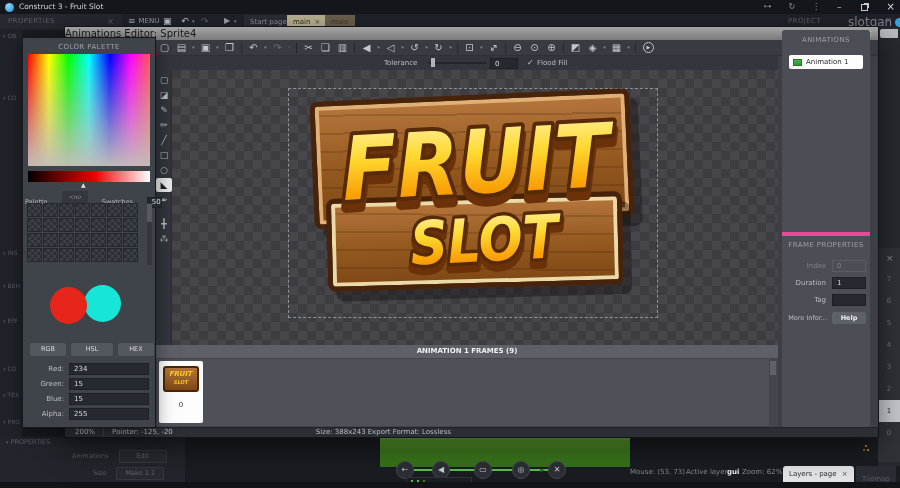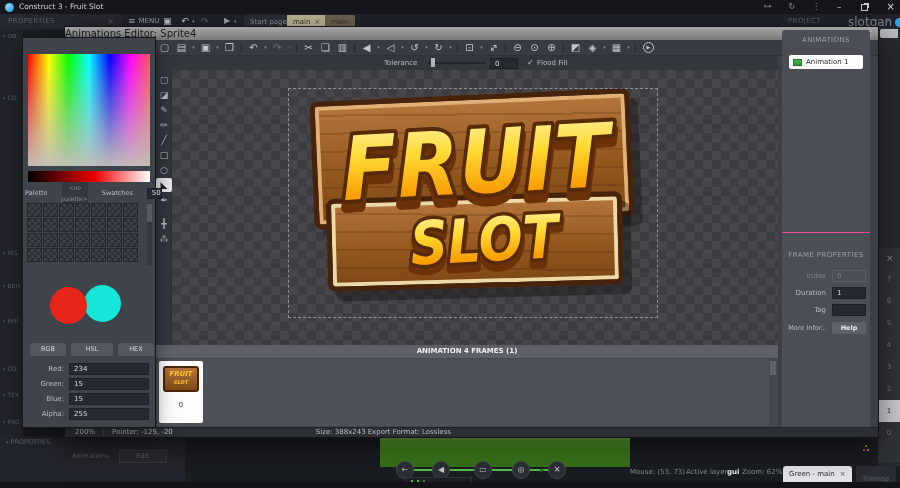--- a/index.html
+++ b/index.html
@@ -124,20 +124,24 @@
   <div class="abs" style="left:0;top:437px;width:900px;height:51px;background:#191c21"></div>
   <div class="abs" style="left:0;top:437px;width:185px;height:51px;background:#22252b">
     <div class="flex" style="padding:2px 0 0 6px;gap:2px">
       <span class="ico" style="font-size:5px;color:#5b6067">▾</span>
       <span class="txt" style="color:#5b6067;font-size:6.5px">PROPERTIES</span>
     </div>
     <div class="flex" style="margin-top:4px;padding-left:72px;gap:10px">
       <span class="txt dimtxt" style="font-size:6.5px">Animations</span>
       <span class="txt" style="width:48px;text-align:center;background:#282b31;border:1px solid #363a40;color:#62676e;line-height:11px;font-size:6.5px">Edit</span>
     </div>
+    <div class="flex" style="margin-top:4px;padding-left:93px;gap:10px">
+      <span class="txt dimtxt" style="font-size:6.5px">Size</span>
+      <span class="txt" style="width:48px;text-align:center;background:#282b31;border:1px solid #363a40;color:#62676e;line-height:11px;font-size:6.5px">Make 1:1</span>
+    </div>
   </div>
   <div class="abs" style="left:380px;top:437px;width:250px;height:30px;background:linear-gradient(180deg,#7ec243 0,#5a9e2f 3px,#3f7d1d 45%,#36701a)"></div>
   <div class="abs" style="left:404px;top:469px;width:144px;height:2px;background:#55c04b"></div>
   <div class="abs hudc" style="left:396px;top:461px">←</div>
   <div class="abs hudc" style="left:432px;top:461px">◀</div>
   <div class="abs hudc" style="left:474px;top:461px">▭</div>
   <div class="abs hudc" style="left:512px;top:461px">◎</div>
   <span class="abs ico" style="left:540px;top:467px;font-size:7px;color:#2f6d28">►</span>
   <div class="abs hudc" style="left:548px;top:461px">✕</div>
   <div class="abs" style="left:406px;top:477px;width:66px;height:7px;background:#1b1e23;border:1px solid #30343a">
@@ -164,21 +168,21 @@
     <div class="zn">7</div>
     <div class="zn">6</div>
     <div class="zn">5</div>
     <div class="zn">4</div>
     <div class="zn">3</div>
     <div class="zn">2</div>
     <div class="zn zsel">1</div>
     <div class="zn">0</div>
   </div>
   <div class="abs flex" style="left:783px;top:466px;height:16px;background:#e2e3e5;border-radius:3px 3px 0 0;padding:0 6px;gap:5px">
-    <span class="txt" style="color:#2a2d33">Green - main</span>
+    <span class="txt" style="color:#2a2d33">Layers - page</span>
     <span class="ico" style="font-size:7px;color:#4a4e54">×</span>
   </div>
   <div class="abs" style="left:856px;top:466px;height:16px;background:#2a2d33;padding:0 6px">
     <span class="txt dimtxt" style="line-height:16px">Tilemap</span>
   </div>
 
   <div class="abs" style="left:65px;top:27px;width:813px;height:410px;background:#3c3f46;outline:1px solid #121418;box-shadow:0 10px 28px rgba(0,0,0,.55)"></div>
   <div class="abs flex" style="left:65px;top:27px;width:813px;height:13px;background:linear-gradient(180deg,#a6a6a6,#7a7a7a)">
     <span class="txt" style="flex:1;text-align:left;color:#16181b;font-weight:normal;font-size:10px">Animations Editor: Sprite4</span>
     <span class="ico" style="position:absolute;right:20px;font-size:8px;color:#f0f0f0">⋮</span>
@@ -271,21 +275,21 @@
     </defs>
     <g font-family="DejaVu Sans" font-weight="bold" font-style="italic" text-anchor="middle">
       <text x="182" y="116" font-size="88" textLength="268" lengthAdjust="spacingAndGlyphs" fill="#6b3108" stroke="#6b3108" stroke-width="10" stroke-linejoin="round" transform="rotate(-3 182 100)">FRUIT</text>
       <text x="182" y="108" font-size="88" textLength="268" lengthAdjust="spacingAndGlyphs" fill="url(#gold)" stroke="#572a09" stroke-width="8" stroke-linejoin="round" style="paint-order:stroke" transform="rotate(-3 182 100)">FRUIT</text>
       <text x="190" y="182" font-size="60" textLength="148" lengthAdjust="spacingAndGlyphs" fill="#6b3108" stroke="#6b3108" stroke-width="9" stroke-linejoin="round" transform="rotate(-3 190 170)">SLOT</text>
       <text x="190" y="176" font-size="60" textLength="148" lengthAdjust="spacingAndGlyphs" fill="url(#gold)" stroke="#572a09" stroke-width="7" stroke-linejoin="round" style="paint-order:stroke" transform="rotate(-3 190 170)">SLOT</text>
     </g>
   </svg>
 
   <div class="abs" style="left:156px;top:345px;width:622px;height:13px;background:#5d6167">
-    <span class="txt" style="display:block;text-align:center;line-height:13px;color:#f0f1f3;font-weight:bold;font-size:7px">ANIMATION 4 FRAMES (1)</span>
+    <span class="txt" style="display:block;text-align:center;line-height:13px;color:#f0f1f3;font-weight:bold;font-size:7px">ANIMATION 1 FRAMES (9)</span>
   </div>
   <div class="abs" style="left:156px;top:358px;width:622px;height:69px;background:#4e5157;border:1px solid #43464b"></div>
   <div class="abs" style="left:159px;top:361px;width:44px;height:62px;background:#fdfdfd;border-radius:2px">
     <div style="margin:5px auto 0;width:36px;height:26px;border:2px solid #4a2508;border-radius:3px;
                 background:linear-gradient(180deg,#b5763c,#7d4716);text-align:center">
       <div style="font-size:7px;font-weight:bold;font-style:italic;color:#ffc820;line-height:10px;margin-top:1px">FRUIT</div>
       <div style="font-size:5px;font-weight:bold;font-style:italic;color:#ffc820;line-height:6px">SLOT</div>
     </div>
     <div class="txt" style="text-align:center;color:#3a3d42;margin-top:10px">0</div>
   </div>
@@ -303,46 +307,47 @@
 
   <div class="abs" style="left:782px;top:30px;width:88px;height:202px;background:#4b4e54;border-radius:3px 3px 0 0">
     <div class="panelhdr" style="padding-top:4px">ANIMATIONS</div>
     <div class="flex" style="margin:9px 7px 0;height:14px;background:#fdfdfd;border-radius:2px;padding:0 4px;gap:4px">
       <span style="width:9px;height:7px;background:linear-gradient(180deg,#43b649,#2e9834);border:1px solid #1f7a26"></span>
       <span style="font-size:7px;color:#25282d">Animation 1</span>
     </div>
   </div>
 
   <div class="abs" style="left:782px;top:232px;width:88px;height:195px;background:#4b4e54">
-    <div class="panelhdr" style="padding-top:16px;border-top:1px solid #ec4899">FRAME PROPERTIES</div>
+    <div class="panelhdr" style="padding-top:3px;border-top:4px solid #ec4899">FRAME PROPERTIES</div>
     <div class="flex" style="margin-top:9px;justify-content:flex-end;padding-right:4px;gap:6px">
       <span class="txt dimtxt" style="color:#7f838a">Index</span>
       <span style="width:34px;height:12px;border:1px solid #5a5e64;color:#7f838a;font-size:7px;line-height:10px;padding-left:4px">0</span>
     </div>
     <div class="flex" style="margin-top:5px;justify-content:flex-end;padding-right:4px;gap:6px">
       <span class="txt">Duration</span>
       <span class="field" style="width:34px;height:12px">1</span>
     </div>
     <div class="flex" style="margin-top:5px;justify-content:flex-end;padding-right:4px;gap:6px">
       <span class="txt">Tag</span>
       <span class="field" style="width:34px;height:12px"></span>
     </div>
     <div class="flex" style="margin-top:6px;justify-content:flex-end;padding-right:4px;gap:5px">
       <span class="txt" style="font-size:6.5px">More Infor...</span>
       <span style="width:34px;height:12px;background:#5d6168;border-radius:2px;color:#e8ecf2;font-size:6.5px;text-align:center;line-height:12px;font-weight:bold">Help</span>
     </div>
   </div>
 
   <div class="abs" style="left:23px;top:38px;width:132px;height:389px;background:#3f434a;box-shadow:0 6px 18px rgba(0,0,0,.5);outline:1px solid #17181c">
+    <div class="panelhdr" style="padding-top:3px">COLOR PALETTE</div>
     <div class="abs" style="left:5px;top:16px;width:122px;height:112px;
                 background:linear-gradient(to bottom,rgba(160,158,155,0) 0%,rgba(195,190,186,.97) 100%),
                 linear-gradient(to right,#f00,#ff0 17%,#0f0 33%,#0ff 50%,#00f 67%,#f0f 84%,#f55)"></div>
     <div class="abs" style="left:5px;top:133px;width:122px;height:11px;background:linear-gradient(to right,#000,#e00 55%,#fff)"></div>
     <span class="abs ico" style="left:58px;top:144px;font-size:6px;color:#dfe2e6">▲</span>
-    <div class="flex" style="position:absolute;left:2px;top:144px;width:128px;gap:14px">
+    <div class="flex" style="position:absolute;left:2px;top:153px;width:128px;gap:14px">
       <span class="txt" style="font-size:6.5px">Palette</span>
       <span style="width:42px;background:#34373d;color:#8a8f96;font-style:italic;font-size:6px;text-align:center;line-height:11px;border-radius:1px">&lt;no palette&gt;</span>
       <span class="txt" style="font-size:6.5px">Swatches</span>
       <span class="field" style="width:24px;height:11px;line-height:9px">50</span>
     </div>
     <div class="abs" style="left:4px;top:165px;width:119px;display:flex;flex-wrap:wrap;gap:1px">
       <div class="swcell"></div>
         <div class="swcell"></div>
         <div class="swcell"></div>
         <div class="swcell"></div>

